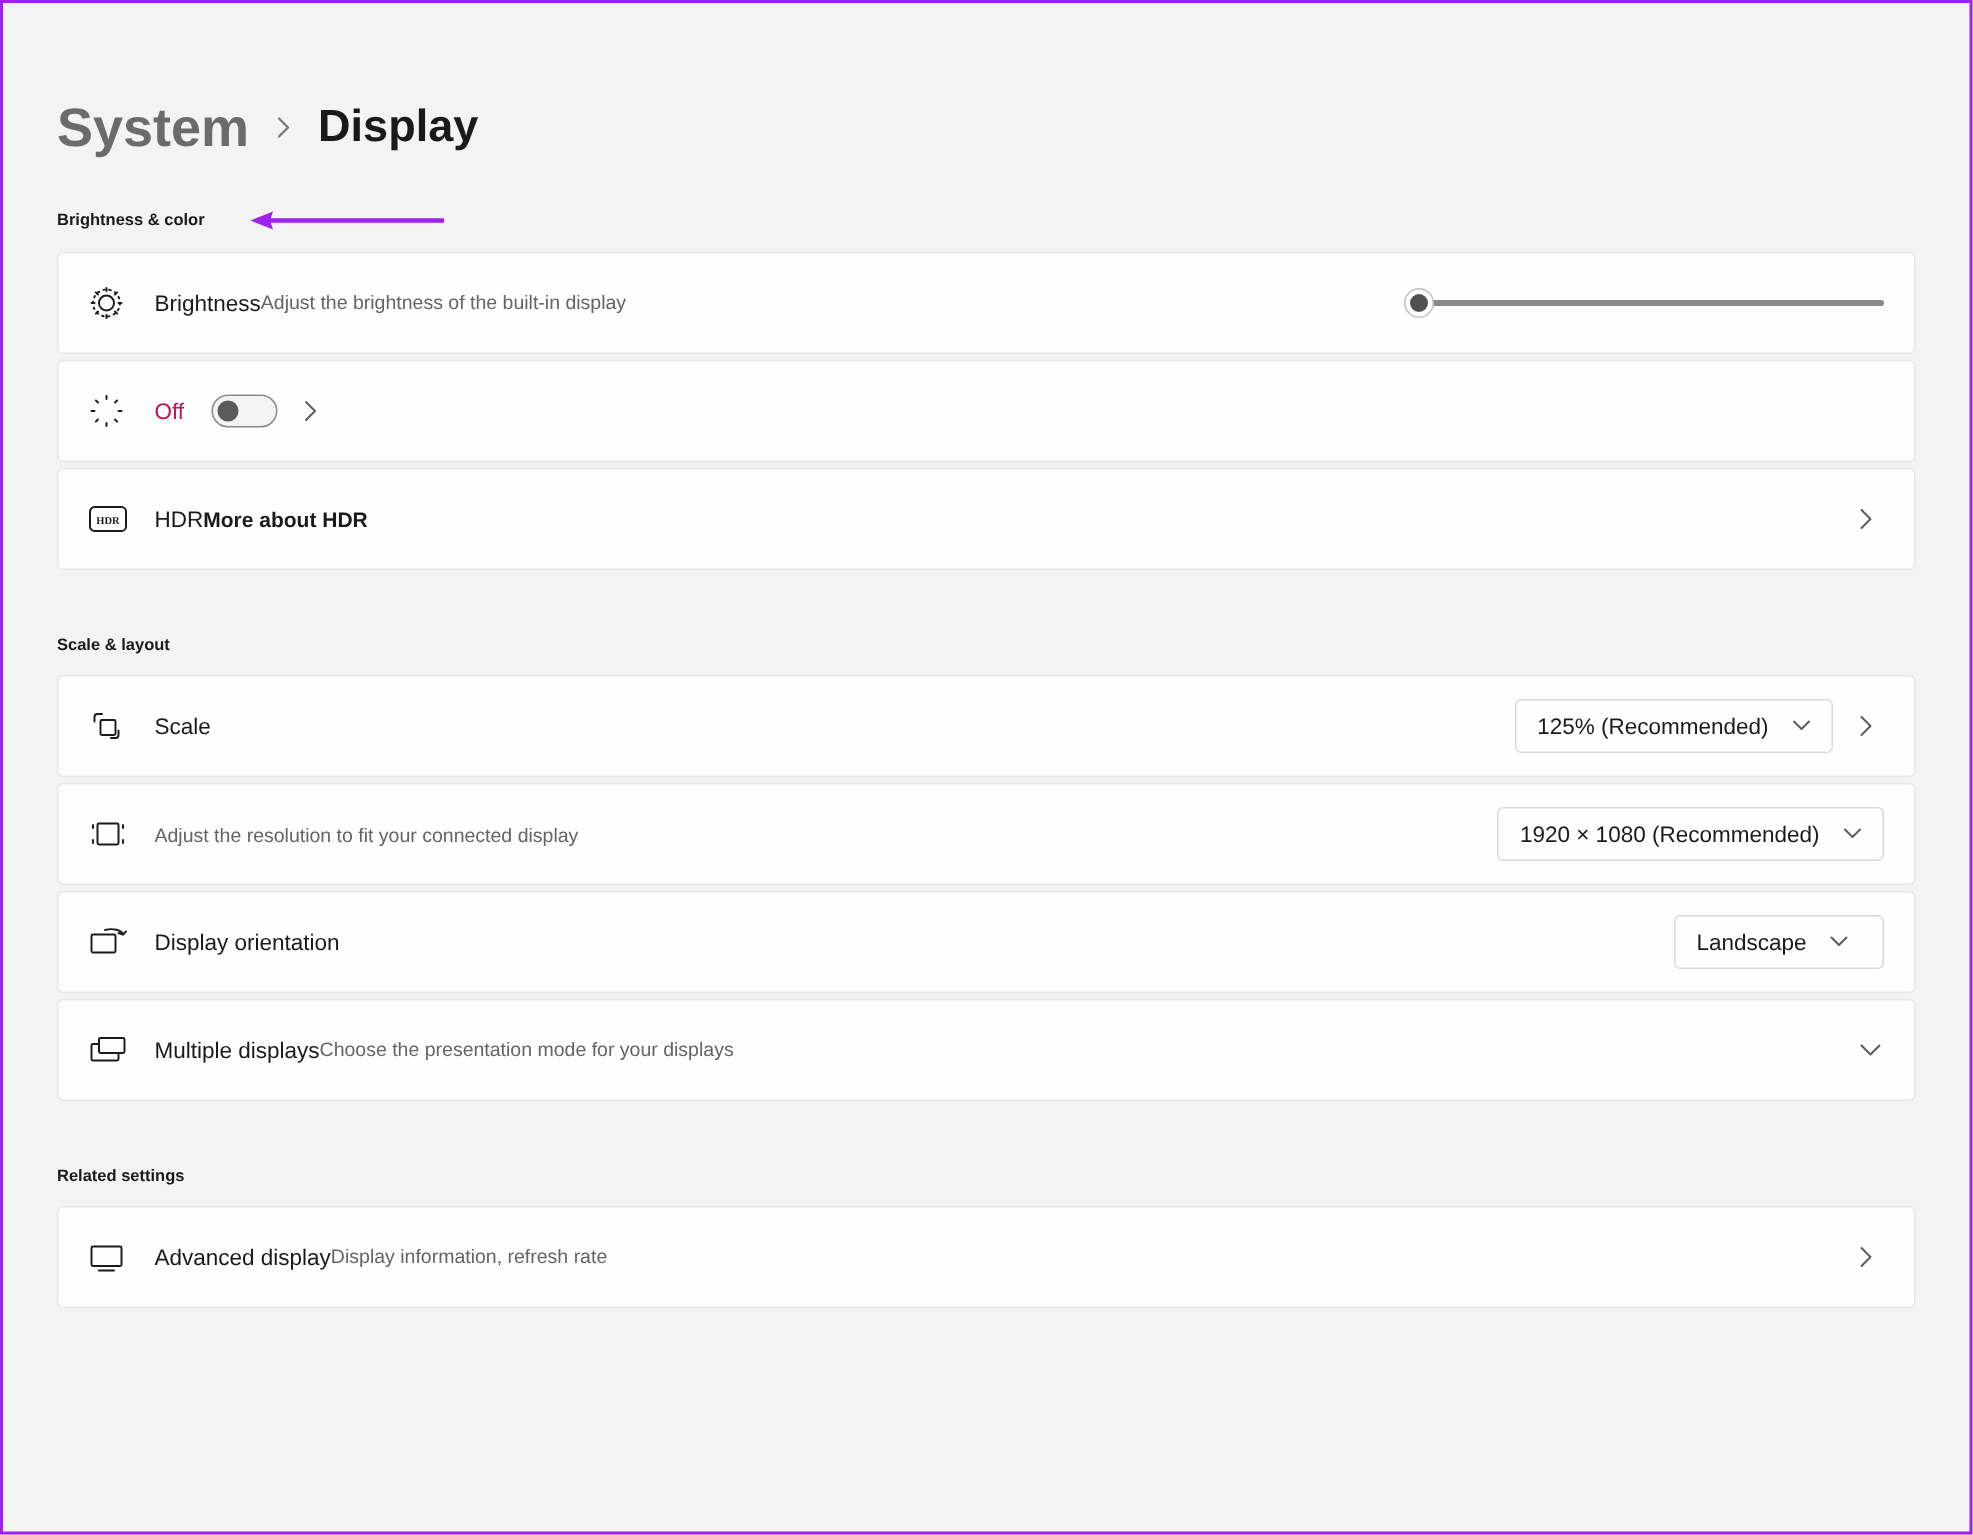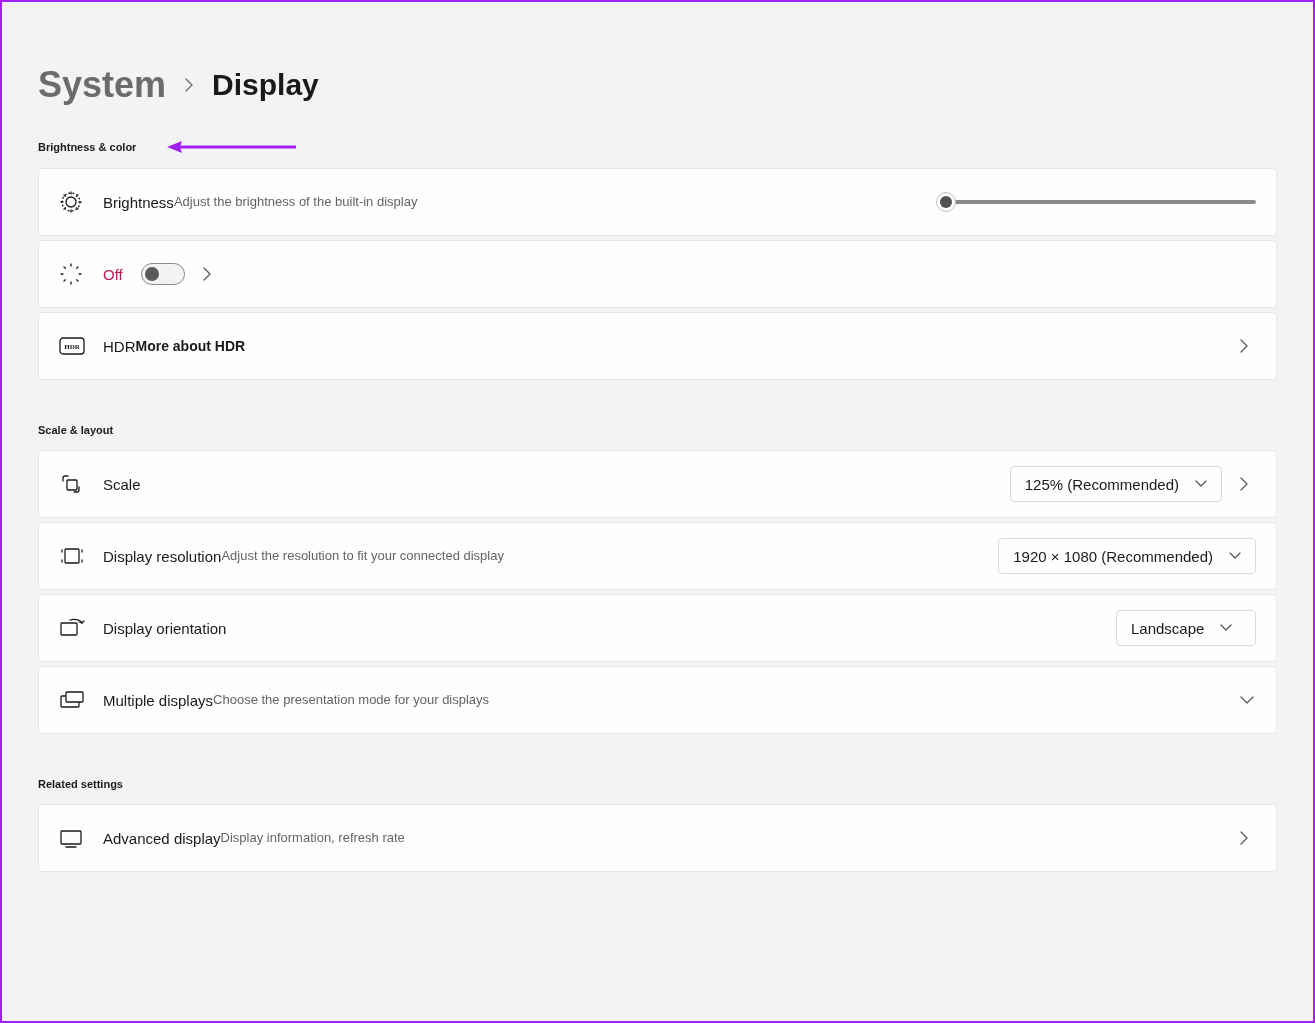--- a/index.html
+++ b/index.html
@@ -315,21 +315,20 @@
         <svg width="26" height="22" viewBox="0 0 26 22" fill="none" stroke="#1a1a1a" stroke-width="1.3" stroke-linecap="round" stroke-linejoin="round">
           <rect x="6" y="4" width="14" height="14" rx="1"></rect>
           <path d="M3 7 V5"></path>
             <path d="M3 17 V15"></path>
           <path d="M23 7 V5"></path>
             <path d="M23 17 V15"></path>
         </svg>
       </span>
     </div>
     <div class="text-col">
-      <span class="title">Display resolution</span>
       <span class="sub">Adjust the resolution to fit your connected display</span>
     </div>
     <div class="ctrl">
       <div class="dropdown" style="min-width:250px">
         <span>1920 × 1080 (Recommended)</span>
         <span class="dd-chev">
           <svg width="12" height="8" viewBox="0 0 12 8">
               <path d="M1 1 L6 6 L11 1" stroke="#5a5a5a" stroke-width="1.3" fill="none" stroke-linecap="round" stroke-linejoin="round"></path>
             </svg>
         </span>

